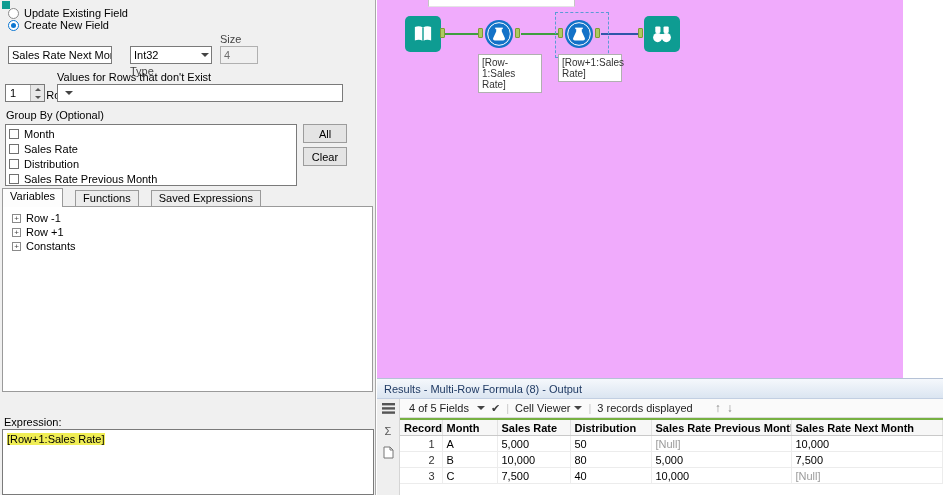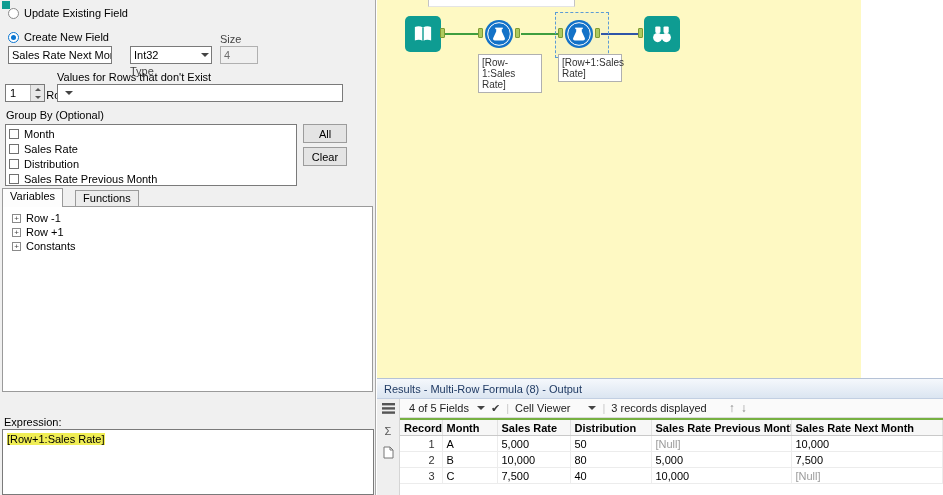--- a/index.html
+++ b/index.html
@@ -33,21 +33,21 @@
   .btn{position:absolute;left:303px;width:44px;height:19px;background:#e4e4e4;border:1px solid #9c9c9c;box-sizing:border-box;display:flex;align-items:center;justify-content:center;}
   .tabs{position:absolute;left:2px;top:189px;display:flex;align-items:flex-end;height:18px;gap:11px;}
   .tab{border:1px solid #9a9a9a;border-bottom:none;background:#ececec;padding:1px 7px 2px 7px;height:13px;margin-right:1px;}
   .tab.active{background:#fdfdfd;height:15px;position:relative;z-index:2;}
   .treebox{position:absolute;left:2px;top:206px;width:371px;height:186px;background:#fff;border:1px solid #9a9a9a;box-sizing:border-box;padding:4px 0 0 9px;}
   .tree-row{display:flex;align-items:center;gap:5px;height:14px;}
   .exp{width:9px;height:9px;border:1px solid #8a8a8a;background:#fff;box-sizing:border-box;font-size:8px;line-height:7px;text-align:center;color:#444;flex:0 0 auto;}
   .exp::before{content:'+';}
   .exprbox{position:absolute;left:2px;top:429px;width:372px;height:66px;background:#fff;border:1px solid #7a7a7a;box-sizing:border-box;padding:3px 4px;}
   
-  .canvas{position:absolute;left:377px;top:0;width:484px;height:378px;background:#fef9c3;}
+  .canvas{position:absolute;left:377px;top:0;width:526px;height:378px;background:#f0abfc;}
   .canvas-tab{position:absolute;left:51px;top:0;width:147px;height:7px;background:#fff;border-left:1px solid #c4c4c4;border-right:1px solid #c4c4c4;border-bottom:1px solid #e4e4e4;box-sizing:border-box;}
   .tool-sq{position:absolute;width:36px;height:36px;border-radius:5px;background:var(--teal);display:flex;align-items:center;justify-content:center;}
   .tool-circ{position:absolute;width:30px;height:30px;}
   .anchor{position:absolute;width:5px;height:10px;background:var(--anchor_green);border:1px solid #7f9a33;box-sizing:border-box;border-radius:1px;}
   .wire{position:absolute;height:2px;}
   .wire.g{background:var(--connection_green);}
   .wire.b{background:var(--connection_blue);}
   .sel-rect{position:absolute;border:1px dashed #5b9bd5;background:rgba(91,155,213,0.04);}
   .tool-caption{position:absolute;width:56px;background:#fff;border:1px solid #b0b0b0;padding:2px 3px;font-size:10px;line-height:11px;color:#333;}
   
@@ -71,21 +71,21 @@
 
 <div class="app">
 
   <div class="config">
     <div class="accent-sq"></div>
 
     <div class="radio-row" style="top:6px;">
       <span class="radio"></span>
       <span>Update Existing Field</span>
     </div>
-    <div class="radio-row" style="top:30px;justify-content:flex-end;">
+    <div class="radio-row" style="top:18px;justify-content:flex-end;">
       <span class="radio sel"></span>
       <span>Create New  Field</span>
     </div>
 
     <div class="lbl grey-lbl" style="left:130px;top:33px;margin-top:32px;">Type</div>
     <div class="lbl grey-lbl" style="left:220px;top:33px;">Size</div>
 
     <div class="tb" style="left:8px;top:46px;width:104px;">
       <span>Sales Rate Next Month</span>
     </div>
@@ -133,20 +133,21 @@
         <span class="cb"></span>
         <span>Sales Rate Previous Month</span>
       </div>
     </div>
     <div class="btn" style="top:124px;">All</div>
     <div class="btn" style="top:147px;">Clear</div>
 
     <div class="tabs">
       <div class="tab active">Variables</div>
       <div class="tab">Functions</div>
+      <div class="tab">Saved Expressions</div>
     </div>
 
     <div class="treebox">
       <div class="tree-row">
         <span class="exp"></span>
         <span>Row -1</span>
       </div>
       <div class="tree-row">
         <span class="exp"></span>
         <span>Row +1</span>
@@ -237,21 +238,21 @@
       </span>
     </div>
 
     <div class="res-toolbar">
       <span style="display:flex;align-items:center;gap:4px;">
         <span>4 of 5 Fields</span>
         <span class="caret"></span>
       </span>
       <span class="check">✔</span>
       <span class="sep">|</span>
-      <span style="display:flex;align-items:center;gap:14px;">
+      <span style="display:flex;align-items:center;gap:0;">
         <span>Cell Viewer</span>
         <span class="caret"></span>
       </span>
       <span class="sep">|</span>
       <span>3 records displayed</span>
       <span class="arrow" style="margin-left:16px;">↑</span>
       <span class="arrow">↓</span>
     </div>
 
     <table class="res-table">

